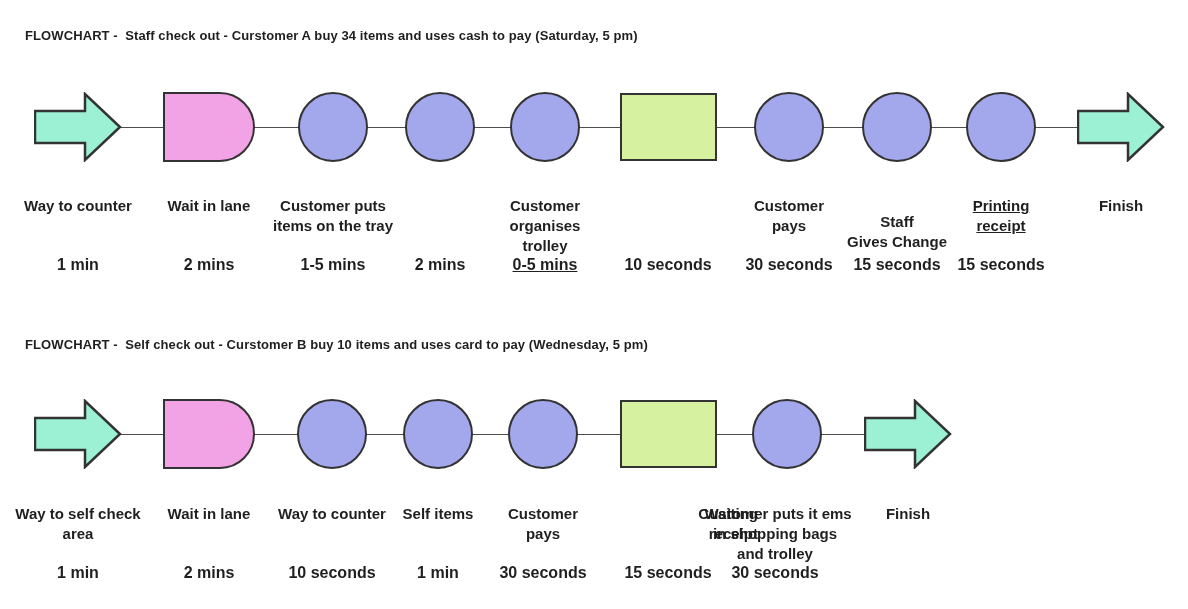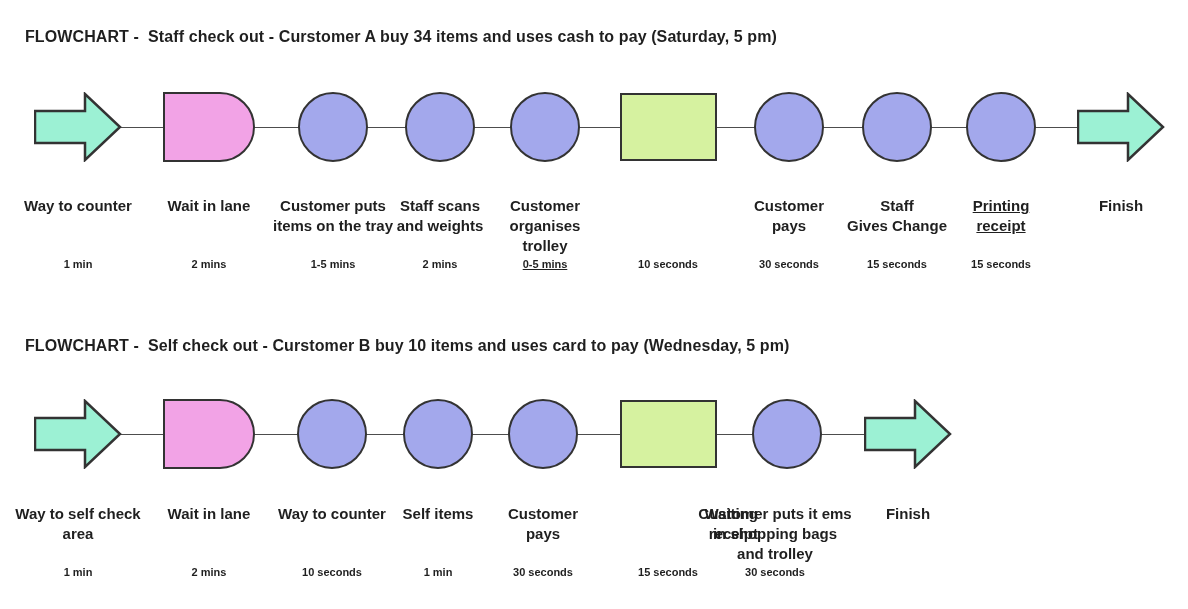--- a/index.html
+++ b/index.html
@@ -1,35 +1,35 @@
 <!DOCTYPE html>
 <html><head>
 <meta charset="utf-8">
 <style>
   html,body{margin:0;padding:0;background:#ffffff;}
   #canvas{
     position:relative;width:1188px;height:609px;background:#ffffff;overflow:hidden;
     font-family:"Liberation Sans",sans-serif;color:#1f1f1f;
   }
   .chart-title{
-    position:absolute;left:25px;font-size:16px;font-weight:700;white-space:pre;
+    position:absolute;left:25px;font-size:13px;font-weight:700;white-space:pre;
     color:#1f1f1f;letter-spacing:0.1px;
   }
   .connector{position:absolute;height:0;border-top:1.6px solid #4d4d4d;z-index:1;}
   .shape{position:absolute;box-sizing:border-box;z-index:2;border:2.5px solid #333333;}
   .shape.circle{width:70px;height:70px;border-radius:50%;}
   .shape.rect{width:97px;height:68px;}
   .shape.delay{width:92px;height:70px;border-radius:0 35px 35px 0;}
   .shape.arrow{border:none;background:none;width:88px;height:70px;}
   .node-label{
     position:absolute;width:180px;text-align:center;font-size:15px;font-weight:700;
     line-height:20px;white-space:pre-line;z-index:3;
   }
   .node-duration{
-    position:absolute;width:150px;text-align:center;font-size:11px;font-weight:700;
+    position:absolute;width:150px;text-align:center;font-size:16px;font-weight:700;
     line-height:19px;z-index:3;
   }
 </style>
 </head>
 <body>
 
 <div id="canvas">
   <div class="chart-title" style="top:28px">FLOWCHART -  Staff check out - Curstomer A buy 34 items and uses cash to pay (Saturday, 5 pm)</div>
   <div class="chart-title" style="top:337px">FLOWCHART -  Self check out - Curstomer B buy 10 items and uses card to pay (Wednesday, 5 pm)</div>
 <div class="connector" style="left: 78px; width: 1043px; top: 127px; border-top-color: rgb(77, 77, 77);"></div>
@@ -39,36 +39,34 @@
     <div class="node-label" style="left: -12px; top: 196px;">Way to counter</div>
     <div class="node-duration" style="left: 3px; top: 255px;">1 min</div>
     <div class="shape delay" style="background: rgb(242, 163, 230); border-color: rgb(51, 51, 51); position: absolute; left: 163px; top: 92px;"></div>
     <div class="node-label" style="left: 119px; top: 196px;">Wait in lane</div>
     <div class="node-duration" style="left: 134px; top: 255px;">2 mins</div>
     <div class="shape circle" style="background: rgb(163, 168, 236); border-color: rgb(51, 51, 51); position: absolute; left: 298px; top: 92px;"></div>
     <div class="node-label" style="left: 243px; top: 196px; text-align: center;">Customer puts
 items on the tray</div>
     <div class="node-duration" style="left: 258px; top: 255px;">1-5 mins</div>
     <div class="shape circle" style="background: rgb(163, 168, 236); border-color: rgb(51, 51, 51); position: absolute; left: 405px; top: 92px;"></div>
-    <div class="node-label" style="left: 350px; top: 196px;">Staff scans
-and weights</div>
     <div class="node-duration" style="left: 365px; top: 255px;">2 mins</div>
     <div class="shape circle" style="background: rgb(163, 168, 236); border-color: rgb(51, 51, 51); position: absolute; left: 510px; top: 92px;"></div>
     <div class="node-label" style="left: 455px; top: 196px;">Customer
 organises
 trolley</div>
     <div class="node-duration" style="left: 470px; top: 255px; text-decoration: underline;">0-5 mins</div>
     <div class="shape rect" style="background: rgb(214, 242, 160); border-color: rgb(51, 51, 51); position: absolute; left: 619.5px; top: 93px;"></div>
     <div class="node-duration" style="left: 593px; top: 255px;">10 seconds</div>
     <div class="shape circle" style="background: rgb(163, 168, 236); border-color: rgb(51, 51, 51); position: absolute; left: 754px; top: 92px;"></div>
     <div class="node-label" style="left: 699px; top: 196px;">Customer
 pays</div>
     <div class="node-duration" style="left: 714px; top: 255px;">30 seconds</div>
     <div class="shape circle" style="background: rgb(163, 168, 236); border-color: rgb(51, 51, 51); position: absolute; left: 862px; top: 92px;"></div>
-    <div class="node-label" style="left: 807px; top: 196px;">Staff
+    <div class="node-label" style="left: 807px; top: 212px;">Staff
 Gives Change</div>
     <div class="node-duration" style="left: 822px; top: 255px;">15 seconds</div>
     <div class="shape circle" style="background: rgb(163, 168, 236); border-color: rgb(51, 51, 51); position: absolute; left: 966px; top: 92px;"></div>
     <div class="node-label" style="left: 911px; top: 196px; text-decoration: underline;">Printing
 receipt</div>
     <div class="node-duration" style="left: 926px; top: 255px;">15 seconds</div>
     <div class="shape arrow" style="position: absolute; left: 1077px; top: 92px;"><svg width="88" height="70" viewBox="0 0 88 70">
         <polygon points="1,19 51,19 51,2 86,35 51,68 51,51 1,51" fill="#9CF1D4" stroke="#333333" stroke-width="2.5"></polygon>
       </svg></div>
     <div class="node-label" style="left: 1031px; top: 196px;">Finish</div>

